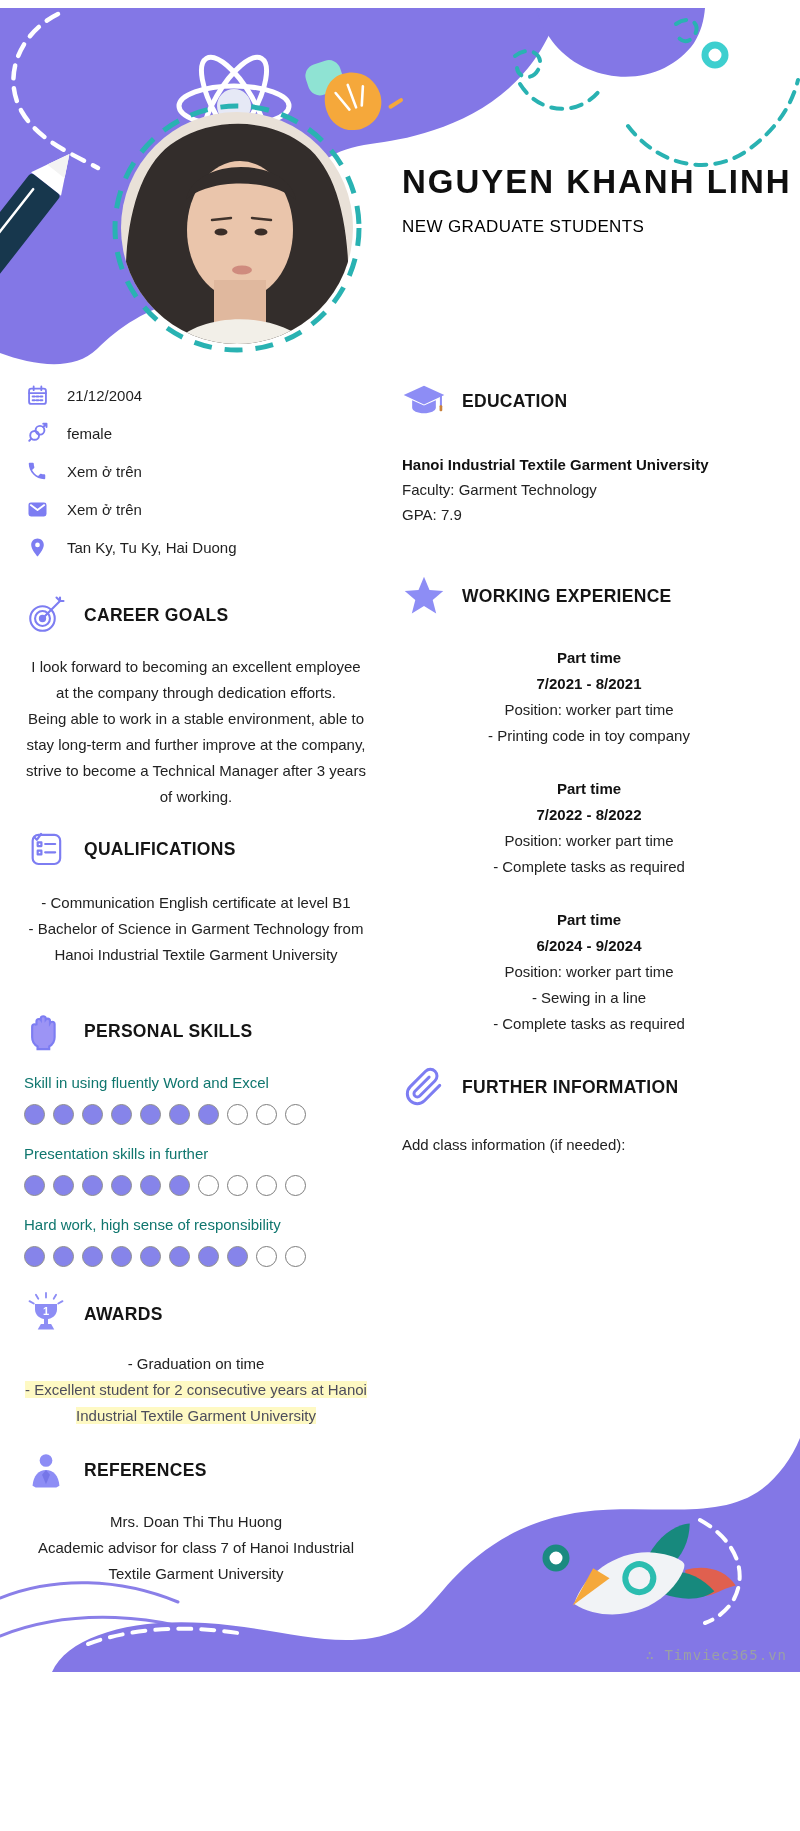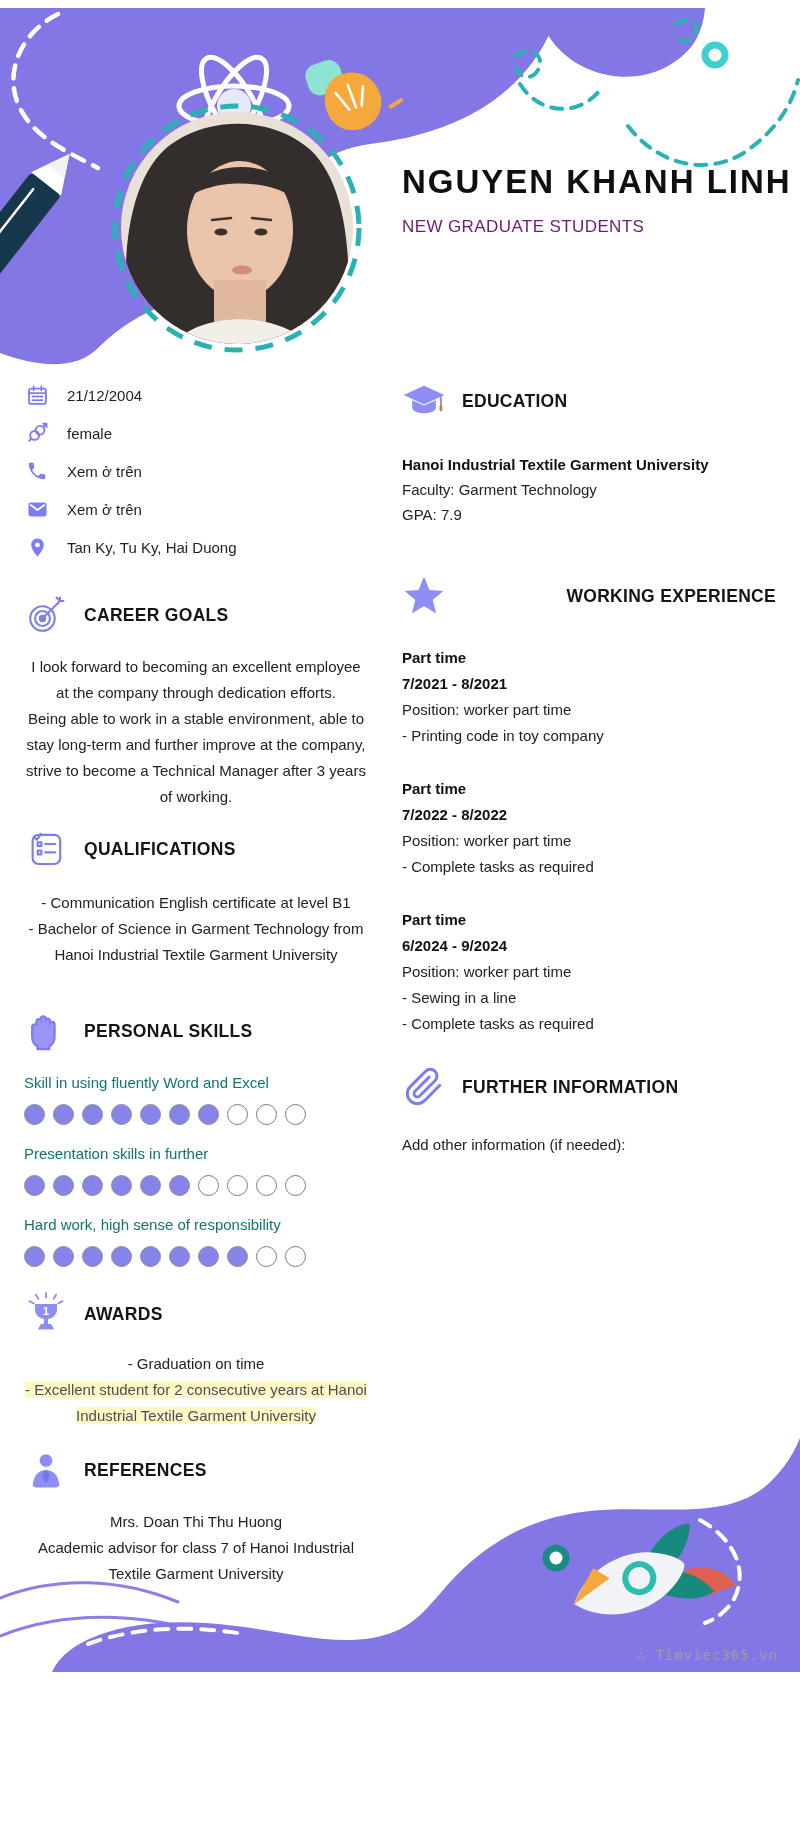--- a/index.html
+++ b/index.html
@@ -5,57 +5,57 @@
   * { margin:0; padding:0; box-sizing:border-box; }
   html,body { background:#ffffff; }
   body { font-family:"Liberation Sans","DejaVu Sans",sans-serif; color:#222; }
   .page { position:relative; width:800px; height:1664px; margin:8px auto; background:#fff; overflow:hidden; }
 
   .header-svg { position:absolute; top:0; left:0; width:800px; height:400px; display:block; }
   .footer-svg { position:absolute; bottom:0; left:0; width:800px; height:280px; display:block; }
 
   .name-block { position:absolute; left:402px; top:156px; width:380px; }
   .name { font-size:33px; font-weight:700; letter-spacing:2px; color:#0f0f0f; line-height:1.12; white-space:nowrap; }
-  .subtitle { margin-top:16px; font-size:17px; letter-spacing:.4px; color:#701a75; }
+  .subtitle { margin-top:16px; font-size:17px; letter-spacing:.4px; color:#000000; }
 
   .col-left  { position:absolute; left:24px;  top:368px; width:344px; }
   .col-right { position:absolute; left:402px; top:370px; width:374px; }
 
   .contact-row { display:flex; align-items:center; height:38px; gap:17px; }
   .contact-icon { width:26px; flex:0 0 26px; display:flex; align-items:center; justify-content:center; }
   .contact-text { font-size:15px; color:#1f1f1f; }
 
   .section-header { display:flex; align-items:center; gap:16px; }
   .hicon { width:44px; height:46px; flex:0 0 44px; display:flex; align-items:center; justify-content:center; }
   .section-title { font-size:17.5px; font-weight:700; letter-spacing:.3px; color:#151515; }
 
   .body-text { font-size:15px; line-height:26px; color:#222; }
   .body-text p { margin:0;text-align:center; }
   .justify { text-align:justify; }
 
   .mt26 { margin-top:26px; } .mt22 { margin-top:22px; } .mt18 { margin-top:18px; }
   .mt16 { margin-top:16px; } .mt14 { margin-top:14px; } .mt40 { margin-top:40px; }
-  .mt46 { margin-top:46px;justify-content:space-between; } .mt28 { margin-top:28px; } .mt24 { margin-top:24px; }
+  .mt46 { margin-top:46px; } .mt28 { margin-top:28px; } .mt24 { margin-top:24px; }
 
   .skill-label { font-size:15px; color:#0f766e; margin-top:20px; }
   .dots-row { display:flex; gap:8px; margin-top:13px; margin-bottom:6px; }
   .dot { width:21px; height:21px; border-radius:50%; }
   .dot.filled { background:#8684ea; border:1.5px solid #8f8f8f; }
   .dot.empty  { background:#fff;    border:1.5px solid #7d7d7d; }
 
   .award-highlight { background:#fef9c3; color:#4d4d5c; }
 
   .edu-school { font-size:15px; font-weight:700; line-height:25px; color:#111; }
   .edu-line { font-size:15px; line-height:25px; color:#222; }
 
   .job { margin-bottom:27px; }
-  .job p { margin:0; font-size:15px; line-height:26px; color:#222; }
+  .job p { margin:0; font-size:15px; line-height:26px; color:#222;text-align:center; }
   .job .b { font-weight:700; color:#111; }
 
-  .watermark { position:absolute; right:22px; bottom:9px;
+  .watermark { position:absolute; right:13px; bottom:9px;
     font-family:"DejaVu Sans Mono","Liberation Mono",monospace;
     font-size:14px; letter-spacing:1px; color:#9aa0a6; }
 </style>
 </head>
 <body>
 
 <div class="page">
 
   <svg class="header-svg" viewBox="0 0 800 400" aria-hidden="true">
 
@@ -342,21 +342,21 @@
     </div>
 
     <div class="section-header mt24">
       <span class="hicon">
         <svg width="40" height="40" viewBox="0 0 24 24" fill="none" stroke="#7D7DF2" stroke-width="1.8" stroke-linecap="round" stroke-linejoin="round">
           <path d="M21.44,11.05 l-9.19,9.19 a6,6 0 0 1 -8.49,-8.49 l9.19,-9.19 a4,4 0 1 1 5.66,5.66 l-9.2,9.19 a2,2 0 0 1 -2.83,-2.83 l8.49,-8.48"></path>
         </svg>
       </span>
       <span class="section-title">FURTHER INFORMATION</span>
     </div>
-    <div class="body-text mt22">Add other information (if needed):</div>
+    <div class="body-text mt22">Add class information (if needed):</div>
   </div>
 
   <svg class="footer-svg" viewBox="0 0 800 280" aria-hidden="true">
 
     <g stroke="#8A7FE8" stroke-width="3" fill="none" stroke-linecap="round">
       <path d="M0,206 C55,184 120,186 178,210"></path>
       <path d="M0,244 C70,216 160,220 232,252"></path>
     </g>
 
     <path d="M52,280 C68,244 132,226 205,231 C278,236 322,254 372,246 C414,239 428,214 452,188

